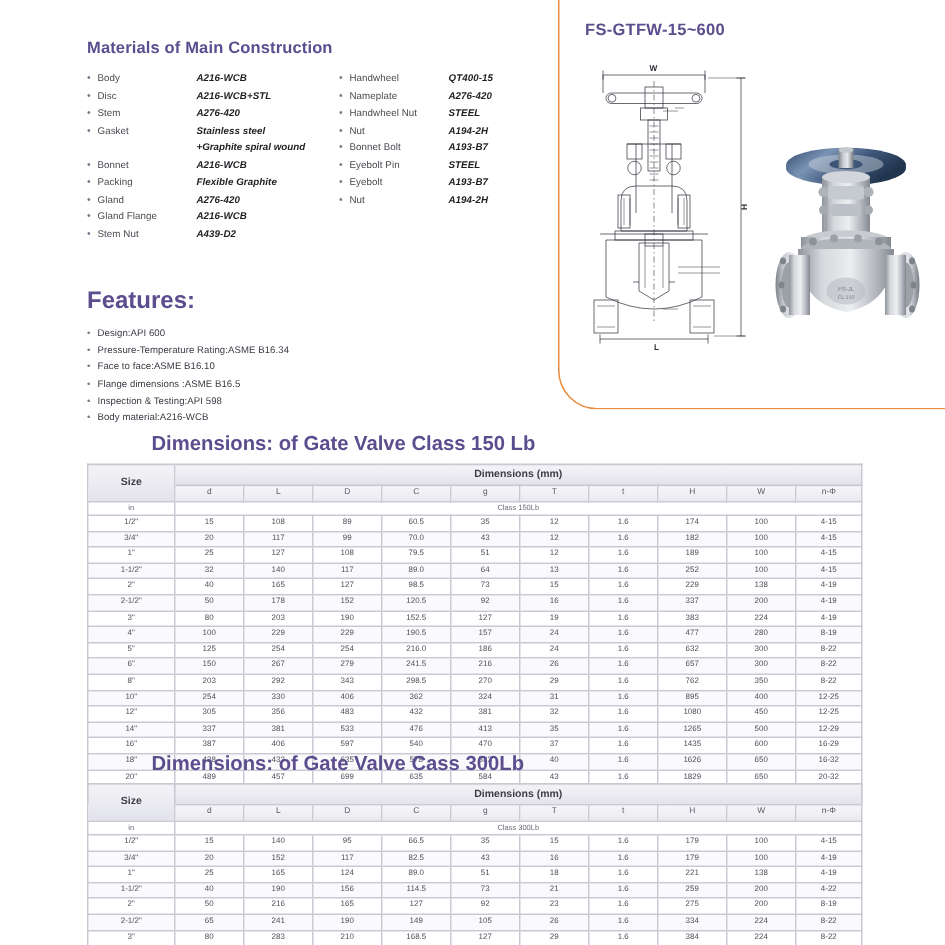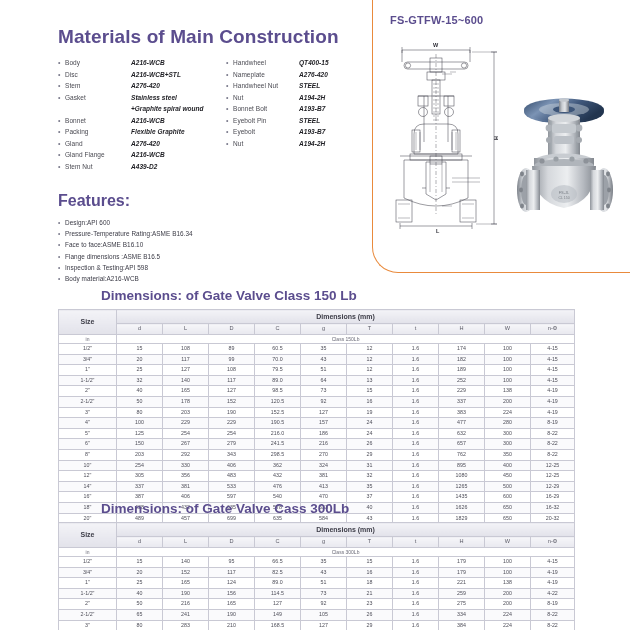--- a/index.html
+++ b/index.html
@@ -7,21 +7,21 @@
     width:630px;height:630px;overflow:hidden;
     background:#ffffff;
     font-family:"Liberation Sans", sans-serif;
     color:#333;
     position:relative;
   }
   .page{position:relative;width:630px;height:630px;}
 
   
   .h-main{
-    font-size:19px;font-weight:bold;color:#5b4d8e;
+    font-size:11px;font-weight:bold;color:#5b4d8e;
     letter-spacing:0.1px;
   }
   .h-sub{
     font-size:16px;font-weight:bold;color:#5b4d8e;
   }
   .h-dim{
     font-size:13.5px;font-weight:bold;color:#5b4d8e;padding-left:43px;
   }
 
   

